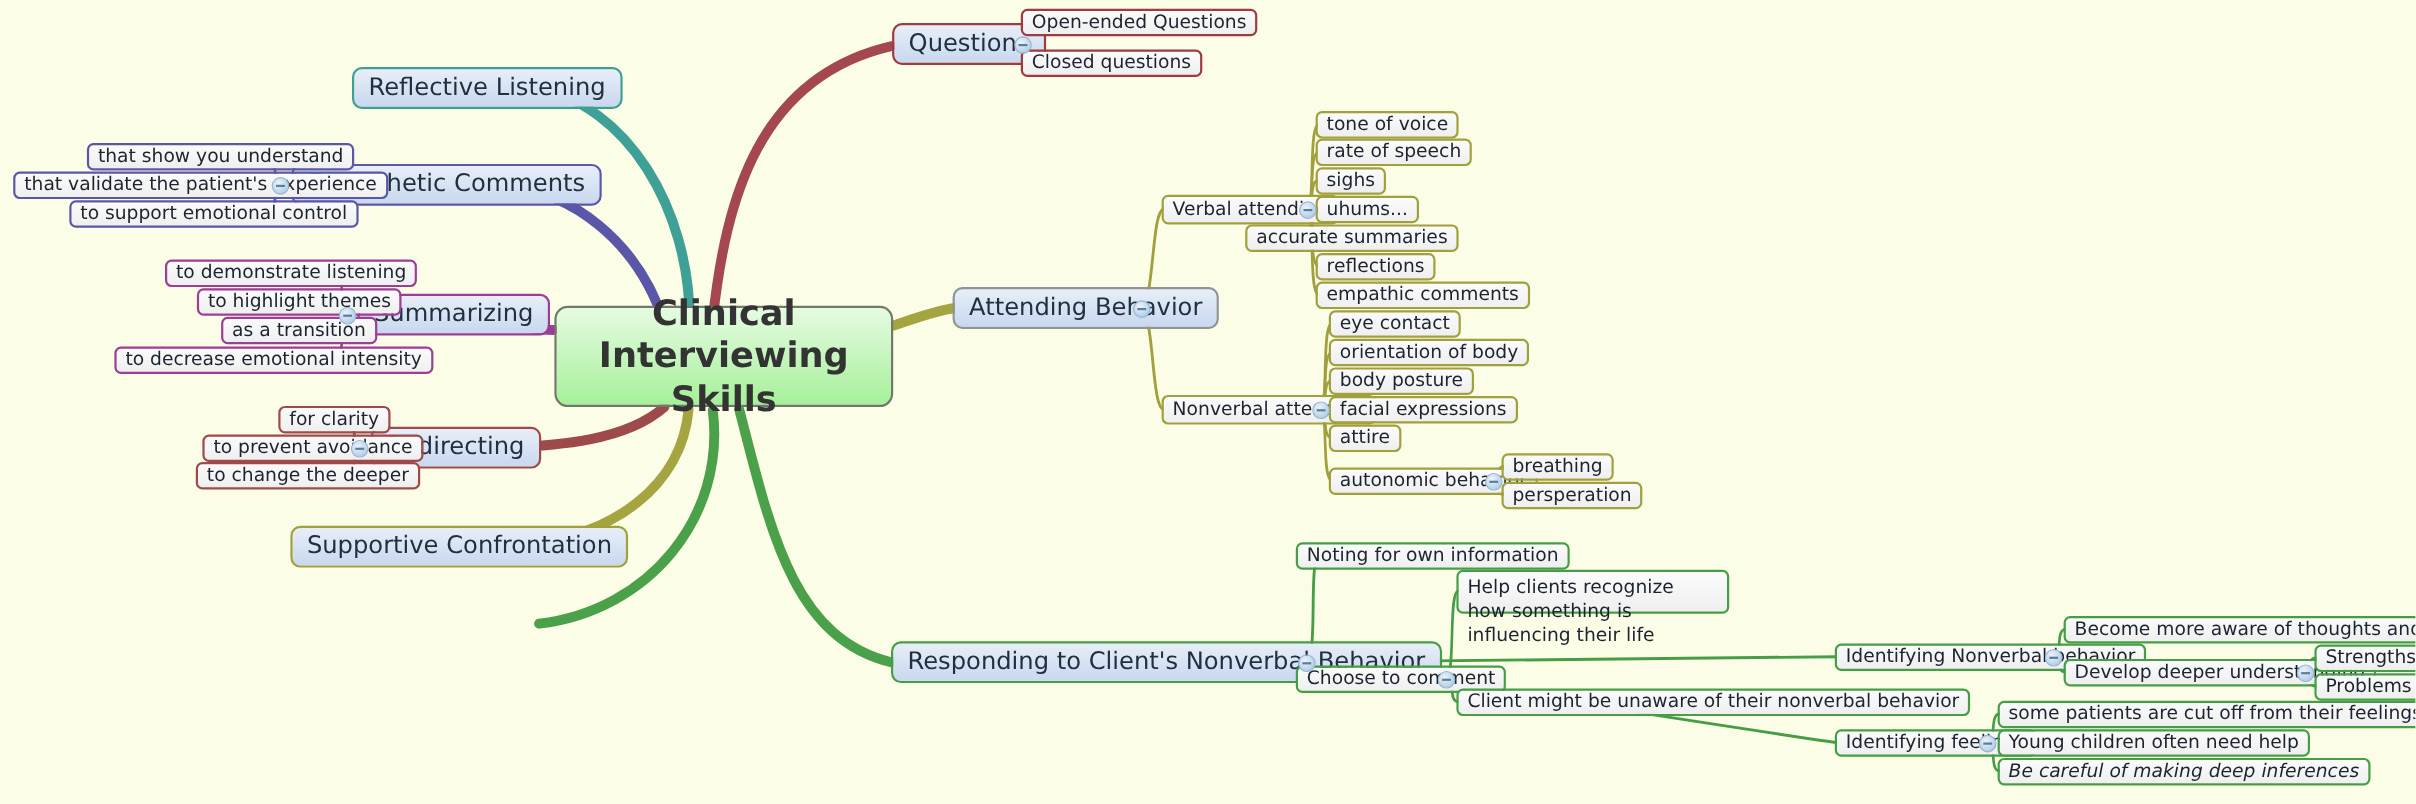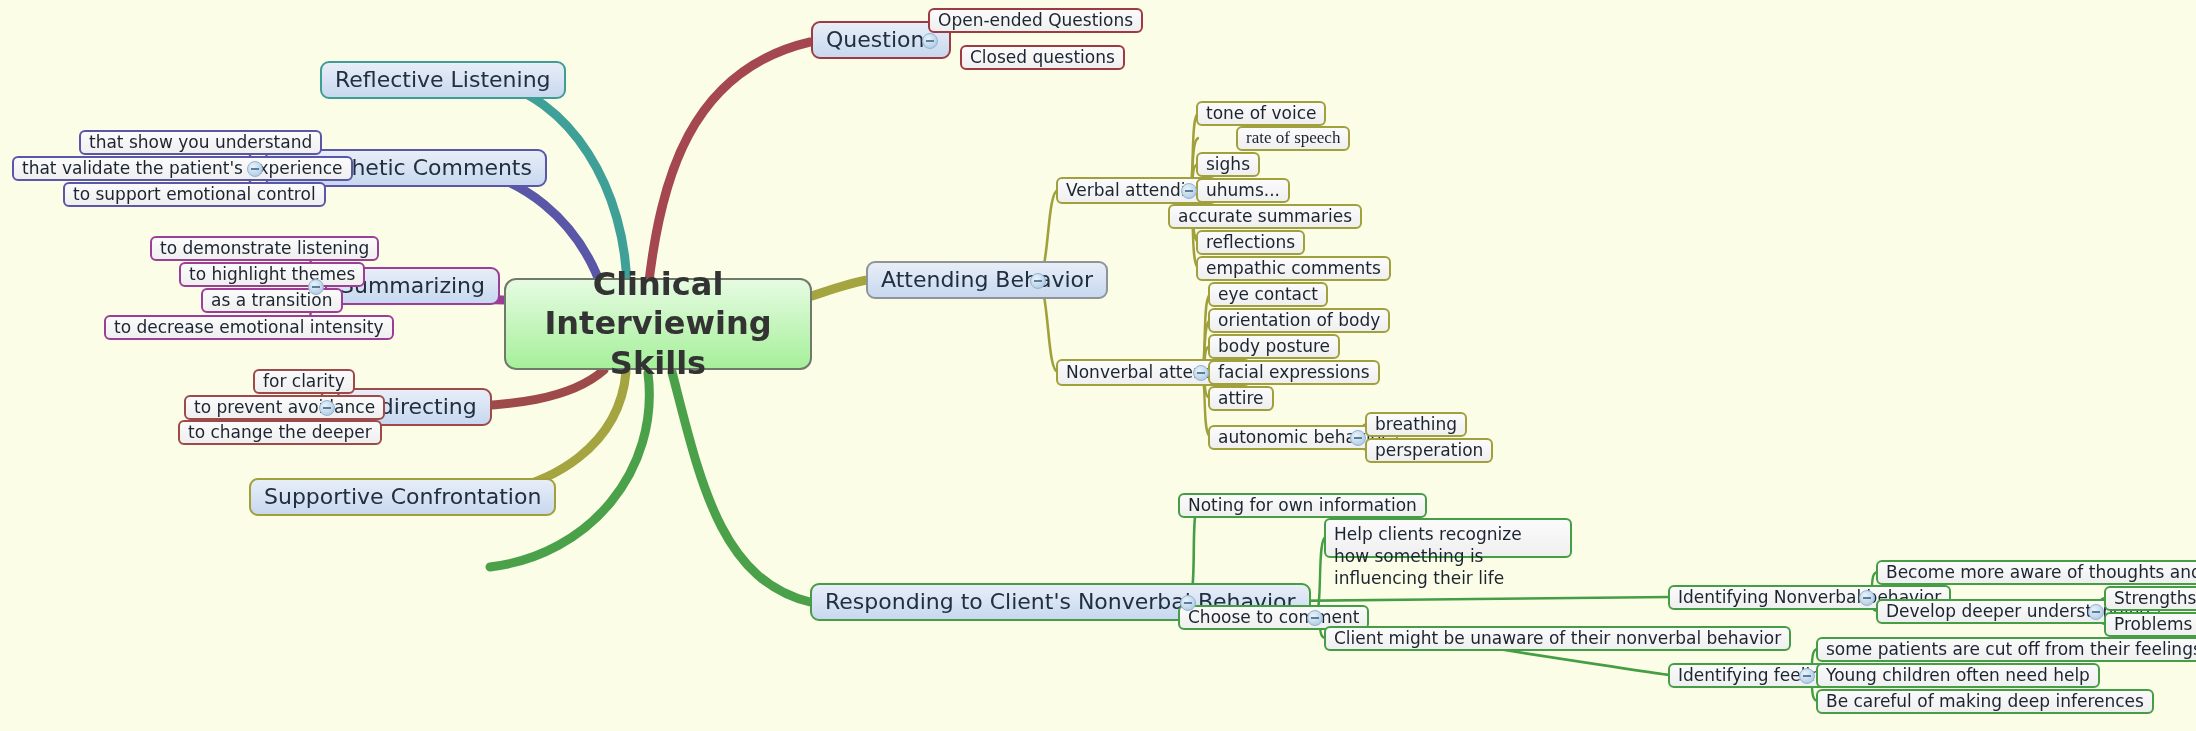--- a/index.html
+++ b/index.html
@@ -225,21 +225,21 @@
   </div>
 
   <div class="node main c-red" style="left:811px; top:21px; height:38px;">
     <span>Questions</span>
   </div>
   <div class="handle" style="left:922px; top:33px;"></div>
 
   <div class="node leaf c-red" style="left:928px; top:8px; height:25px;">
     <span>Open-ended Questions</span>
   </div>
-  <div class="node leaf c-red" style="left:928px; top:45px; height:25px;margin-left:32px;">
+  <div class="node leaf c-red" style="left:928px; top:45px; height:25px;">
     <span>Closed questions</span>
   </div>
 
   <div class="node main c-teal" style="left:320px; top:61px; height:38px;">
     <span>Reflective Listening</span>
   </div>
 
   <div class="node main c-blue" style="left:265px; top:149px; height:38px;">
     <span>Empathetic Comments</span>
   </div>
@@ -281,48 +281,48 @@
   <div class="node leaf c-maroon" style="left:253px; top:369px; height:25px;">
     <span>for clarity</span>
   </div>
   <div class="node leaf c-maroon" style="left:184px; top:395px; height:25px;">
     <span>to prevent avoidance</span>
   </div>
   <div class="node leaf c-maroon" style="left:178px; top:420px; height:25px;">
     <span>to change the deeper</span>
   </div>
 
-  <div class="node main c-olive" style="left:249px; top:478px; height:38px;">
+  <div class="node main c-olive" style="left:264px; top:478px; height:38px;">
     <span>Supportive Confrontation</span>
   </div>
 
 
   <div class="node main c-grey" style="left:866px; top:261px; height:38px;">
     <span>Attending Behavior</span>
   </div>
   <div class="handle" style="left:1030px; top:273px;"></div>
 
   <div class="node leaf c-olive" style="left:1056px; top:177px; height:27px; font-size:17px;">
     <span>Verbal attending</span>
   </div>
   <div class="handle" style="left:1181px; top:183px;"></div>
 
   <div class="node leaf c-olive" style="left:1196px; top:101px; height:25px;">
     <span>tone of voice</span>
   </div>
-  <div class="node leaf c-olive" style="left:1236px; top:126px; height:25px;font-family:Liberation Serif, serif;">
+  <div class="node leaf c-olive" style="left:1196px; top:126px; height:25px;">
     <span>rate of speech</span>
   </div>
   <div class="node leaf c-olive" style="left:1196px; top:152px; height:25px;">
     <span>sighs</span>
   </div>
   <div class="node leaf c-olive" style="left:1196px; top:178px; height:25px;">
     <span>uhums...</span>
   </div>
-  <div class="node leaf c-olive" style="left:1168px; top:204px; height:25px;">
+  <div class="node leaf c-olive" style="left:1132px; top:204px; height:25px;">
     <span>accurate summaries</span>
   </div>
   <div class="node leaf c-olive" style="left:1196px; top:230px; height:25px;">
     <span>reflections</span>
   </div>
   <div class="node leaf c-olive" style="left:1196px; top:256px; height:25px;">
     <span>empathic comments</span>
   </div>
 
   <div class="node leaf c-olive" style="left:1056px; top:359px; height:27px; font-size:17px;">
@@ -402,17 +402,17 @@
     <span>Identifying feelings</span>
   </div>
   <div class="handle" style="left:1799px; top:668px;"></div>
 
   <div class="node leaf c-green" style="left:1816px; top:637px; height:25px;">
     <span>some patients are cut off from their feelings and emotions</span>
   </div>
   <div class="node leaf c-green" style="left:1816px; top:663px; height:25px;">
     <span>Young children often need help</span>
   </div>
-  <div class="node leaf c-green" style="left:1816px; top:689px; height:25px;">
+  <div class="node leaf c-green" style="left:1816px; top:689px; height:25px;font-style:italic;">
     <span>Be careful of making deep inferences</span>
   </div>
 
 </div>
 
 </body></html>

